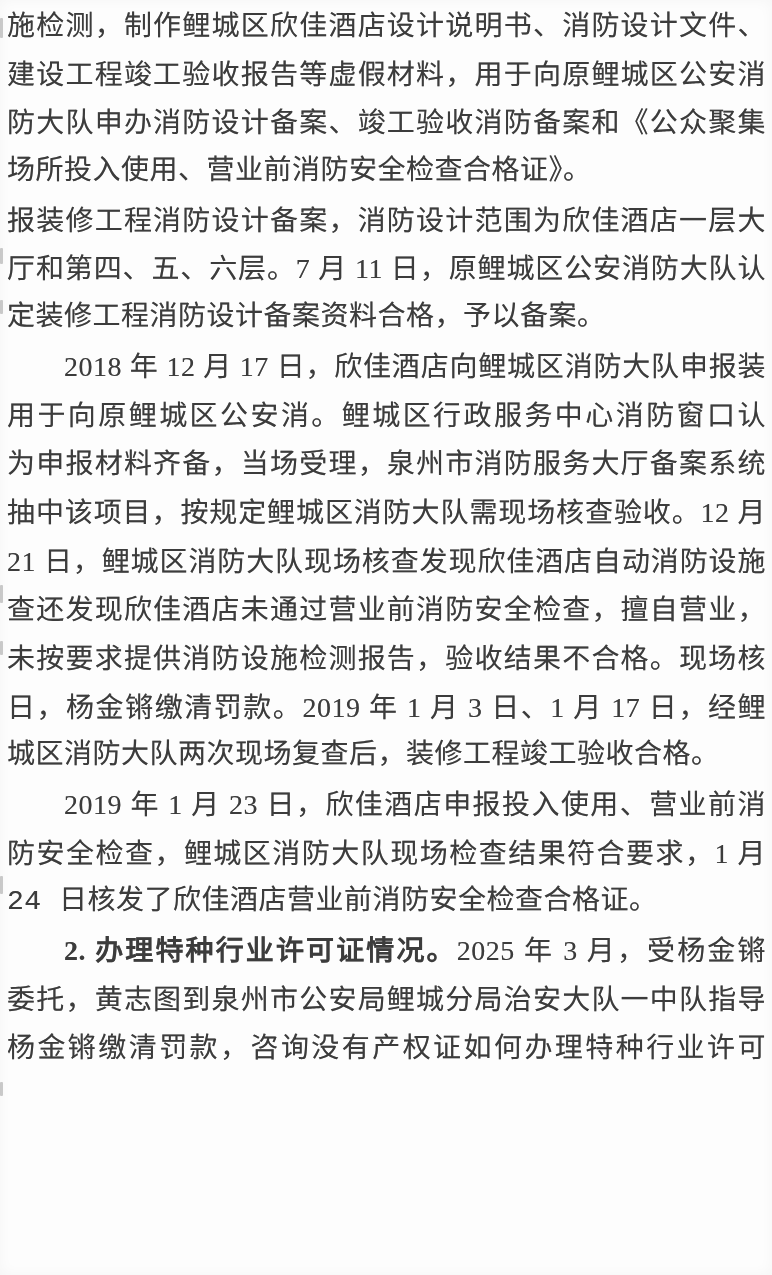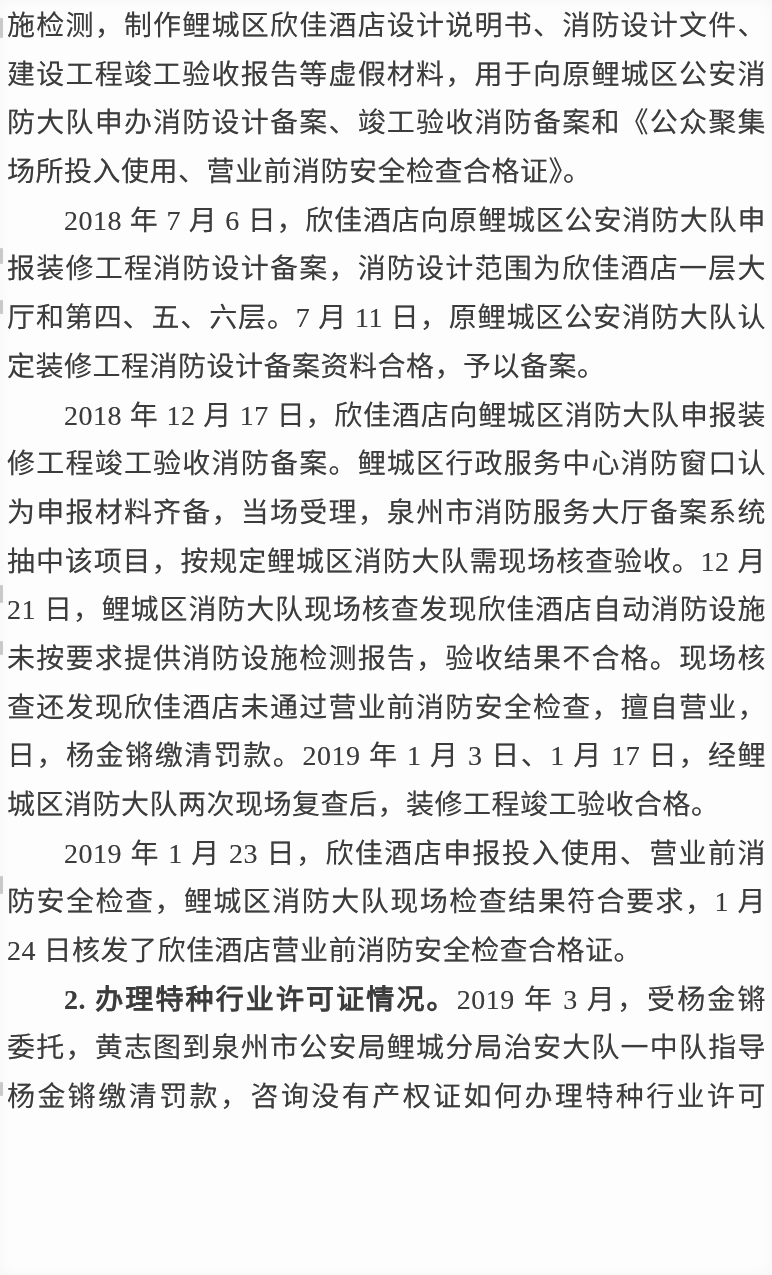--- a/index.html
+++ b/index.html
@@ -34,20 +34,21 @@
     letter-spacing: 0.5px;
     white-space: normal;
     text-align: justify;
     text-align-last: justify;
     text-justify: inter-character;
     overflow: hidden;
     text-shadow: 0 0 0.6px rgba(80,80,80,0.55);
   }
   .line.last {
     text-align-last: left;
+    font-family: Liberation Mono, monospace;
   }
   .line.indent {
     text-indent: 57px;
   }
   .seg.bold {
     font-weight: bold;
   }
   .artifact {
     position: absolute;
     left: 0;
@@ -62,43 +63,42 @@
 
 <div class="page" style="background: rgb(253, 253, 253); color: rgb(60, 60, 60);">
   <div class="doc">
       <div class="para">
         <div class="line"><span class="seg">施检测，制作鲤城区欣佳酒店设计说明书、消防设计文件、</span></div>
         <div class="line"><span class="seg">建设工程竣工验收报告等虚假材料，用于向原鲤城区公安消</span></div>
         <div class="line"><span class="seg">防大队申办消防设计备案、竣工验收消防备案和《公众聚集</span></div>
         <div class="line last"><span class="seg">场所投入使用、营业前消防安全检查合格证》。</span></div>
       </div>
       <div class="para">
-        <div class="line indent"><span class="seg">2018 年 7 月 6 日，欣佳酒店向原鲤城区公安消防大队申</span></div>
         <div class="line"><span class="seg">报装修工程消防设计备案，消防设计范围为欣佳酒店一层大</span></div>
         <div class="line"><span class="seg">厅和第四、五、六层。7 月 11 日，原鲤城区公安消防大队认</span></div>
         <div class="line last"><span class="seg">定装修工程消防设计备案资料合格，予以备案。</span></div>
       </div>
       <div class="para">
         <div class="line indent"><span class="seg">2018 年 12 月 17 日，欣佳酒店向鲤城区消防大队申报装</span></div>
-        <div class="line"><span class="seg">修工程竣工验收消防备案。鲤城区行政服务中心消防窗口认</span></div>
+        <div class="line"><span class="seg">用于向原鲤城区公安消。鲤城区行政服务中心消防窗口认</span></div>
         <div class="line"><span class="seg">为申报材料齐备，当场受理，泉州市消防服务大厅备案系统</span></div>
         <div class="line"><span class="seg">抽中该项目，按规定鲤城区消防大队需现场核查验收。12 月</span></div>
         <div class="line"><span class="seg">21 日，鲤城区消防大队现场核查发现欣佳酒店自动消防设施</span></div>
+        <div class="line"><span class="seg">查还发现欣佳酒店未通过营业前消防安全检查，擅自营业，</span></div>
         <div class="line"><span class="seg">未按要求提供消防设施检测报告，验收结果不合格。现场核</span></div>
-        <div class="line"><span class="seg">查还发现欣佳酒店未通过营业前消防安全检查，擅自营业，</span></div>
         <div class="line"><span class="seg">日，杨金锵缴清罚款。2019 年 1 月 3 日、1 月 17 日，经鲤</span></div>
         <div class="line last"><span class="seg">城区消防大队两次现场复查后，装修工程竣工验收合格。</span></div>
       </div>
       <div class="para">
         <div class="line indent"><span class="seg">2019 年 1 月 23 日，欣佳酒店申报投入使用、营业前消</span></div>
         <div class="line"><span class="seg">防安全检查，鲤城区消防大队现场检查结果符合要求，1 月</span></div>
         <div class="line last"><span class="seg">24 日核发了欣佳酒店营业前消防安全检查合格证。</span></div>
       </div>
       <div class="para">
-        <div class="line indent"><span class="seg bold">2. 办理特种行业许可证情况。</span><span class="seg">2019 年 3 月，受杨金锵</span></div>
+        <div class="line indent"><span class="seg bold">2. 办理特种行业许可证情况。</span><span class="seg">2025 年 3 月，受杨金锵</span></div>
         <div class="line"><span class="seg">委托，黄志图到泉州市公安局鲤城分局治安大队一中队指导</span></div>
         <div class="line"><span class="seg">杨金锵缴清罚款，咨询没有产权证如何办理特种行业许可</span></div>
       </div>
     </div>
 <div class="artifact" style="top: 18px; height: 20px;"></div>
     <div class="artifact" style="top: 248px; height: 16px;"></div>
     <div class="artifact" style="top: 300px; height: 14px;"></div>
     <div class="artifact" style="top: 585px; height: 18px;"></div>
     <div class="artifact" style="top: 641px; height: 14px;"></div>
     <div class="artifact" style="top: 876px; height: 18px;"></div>

